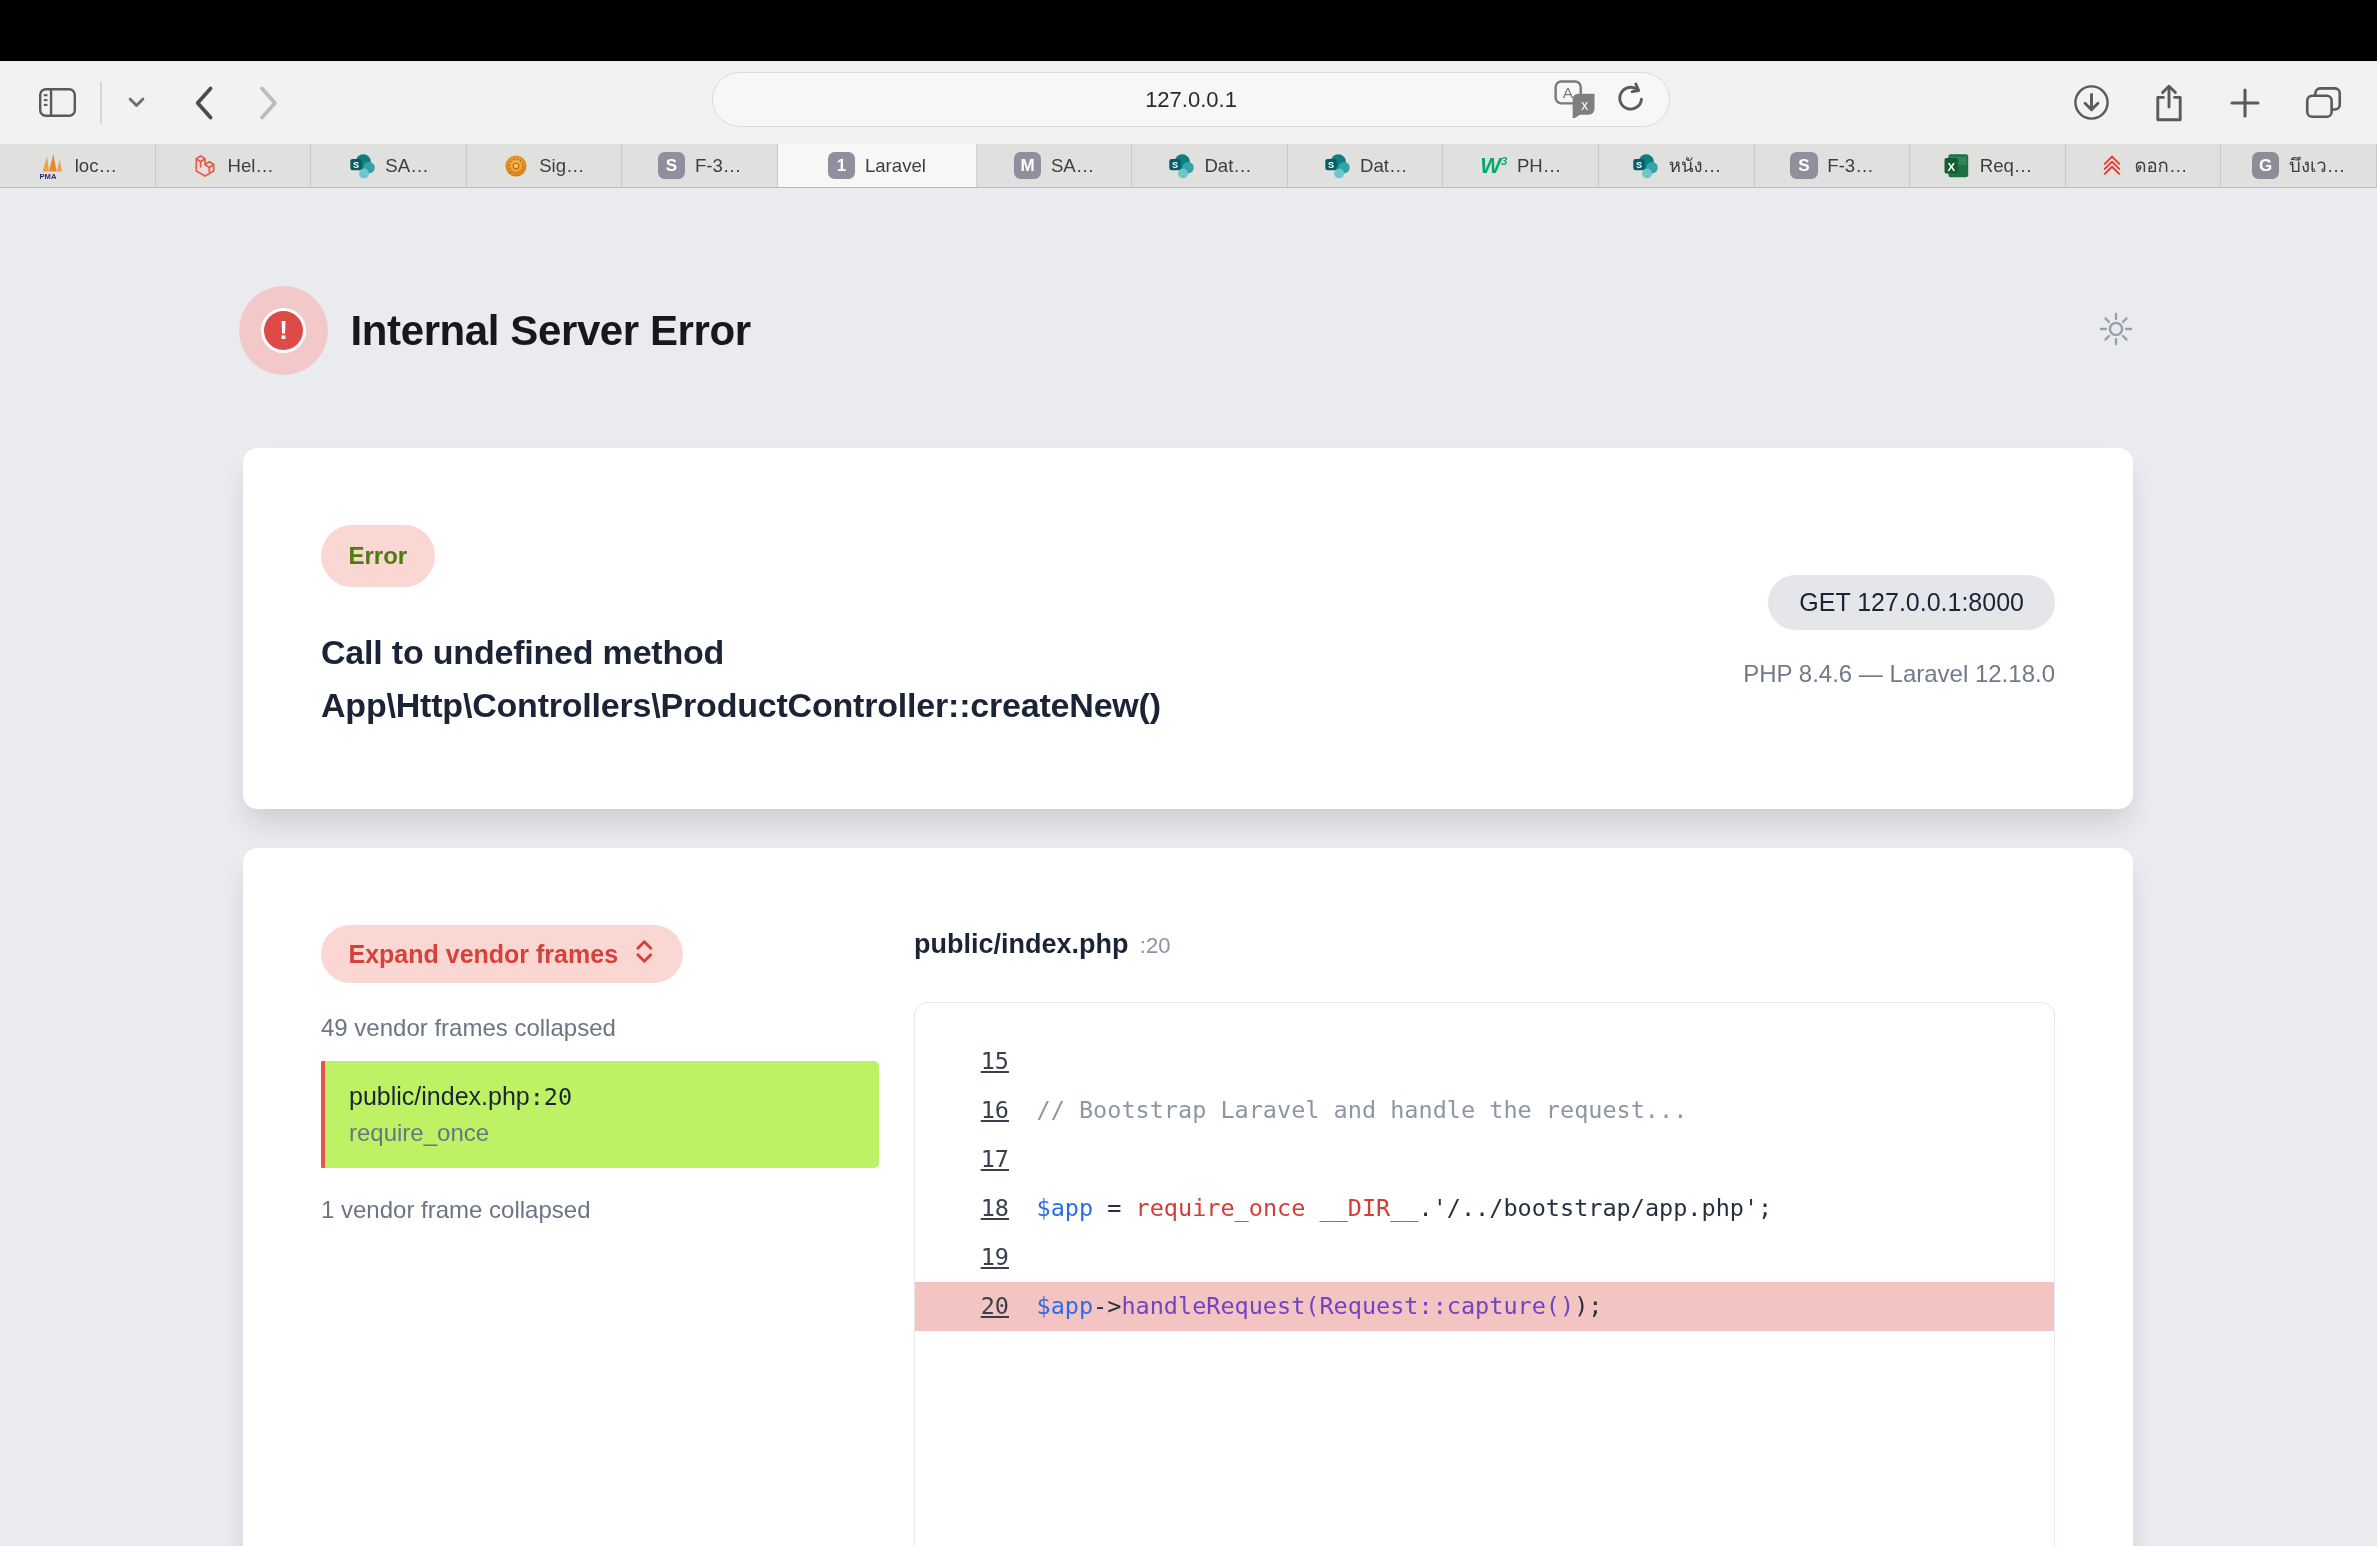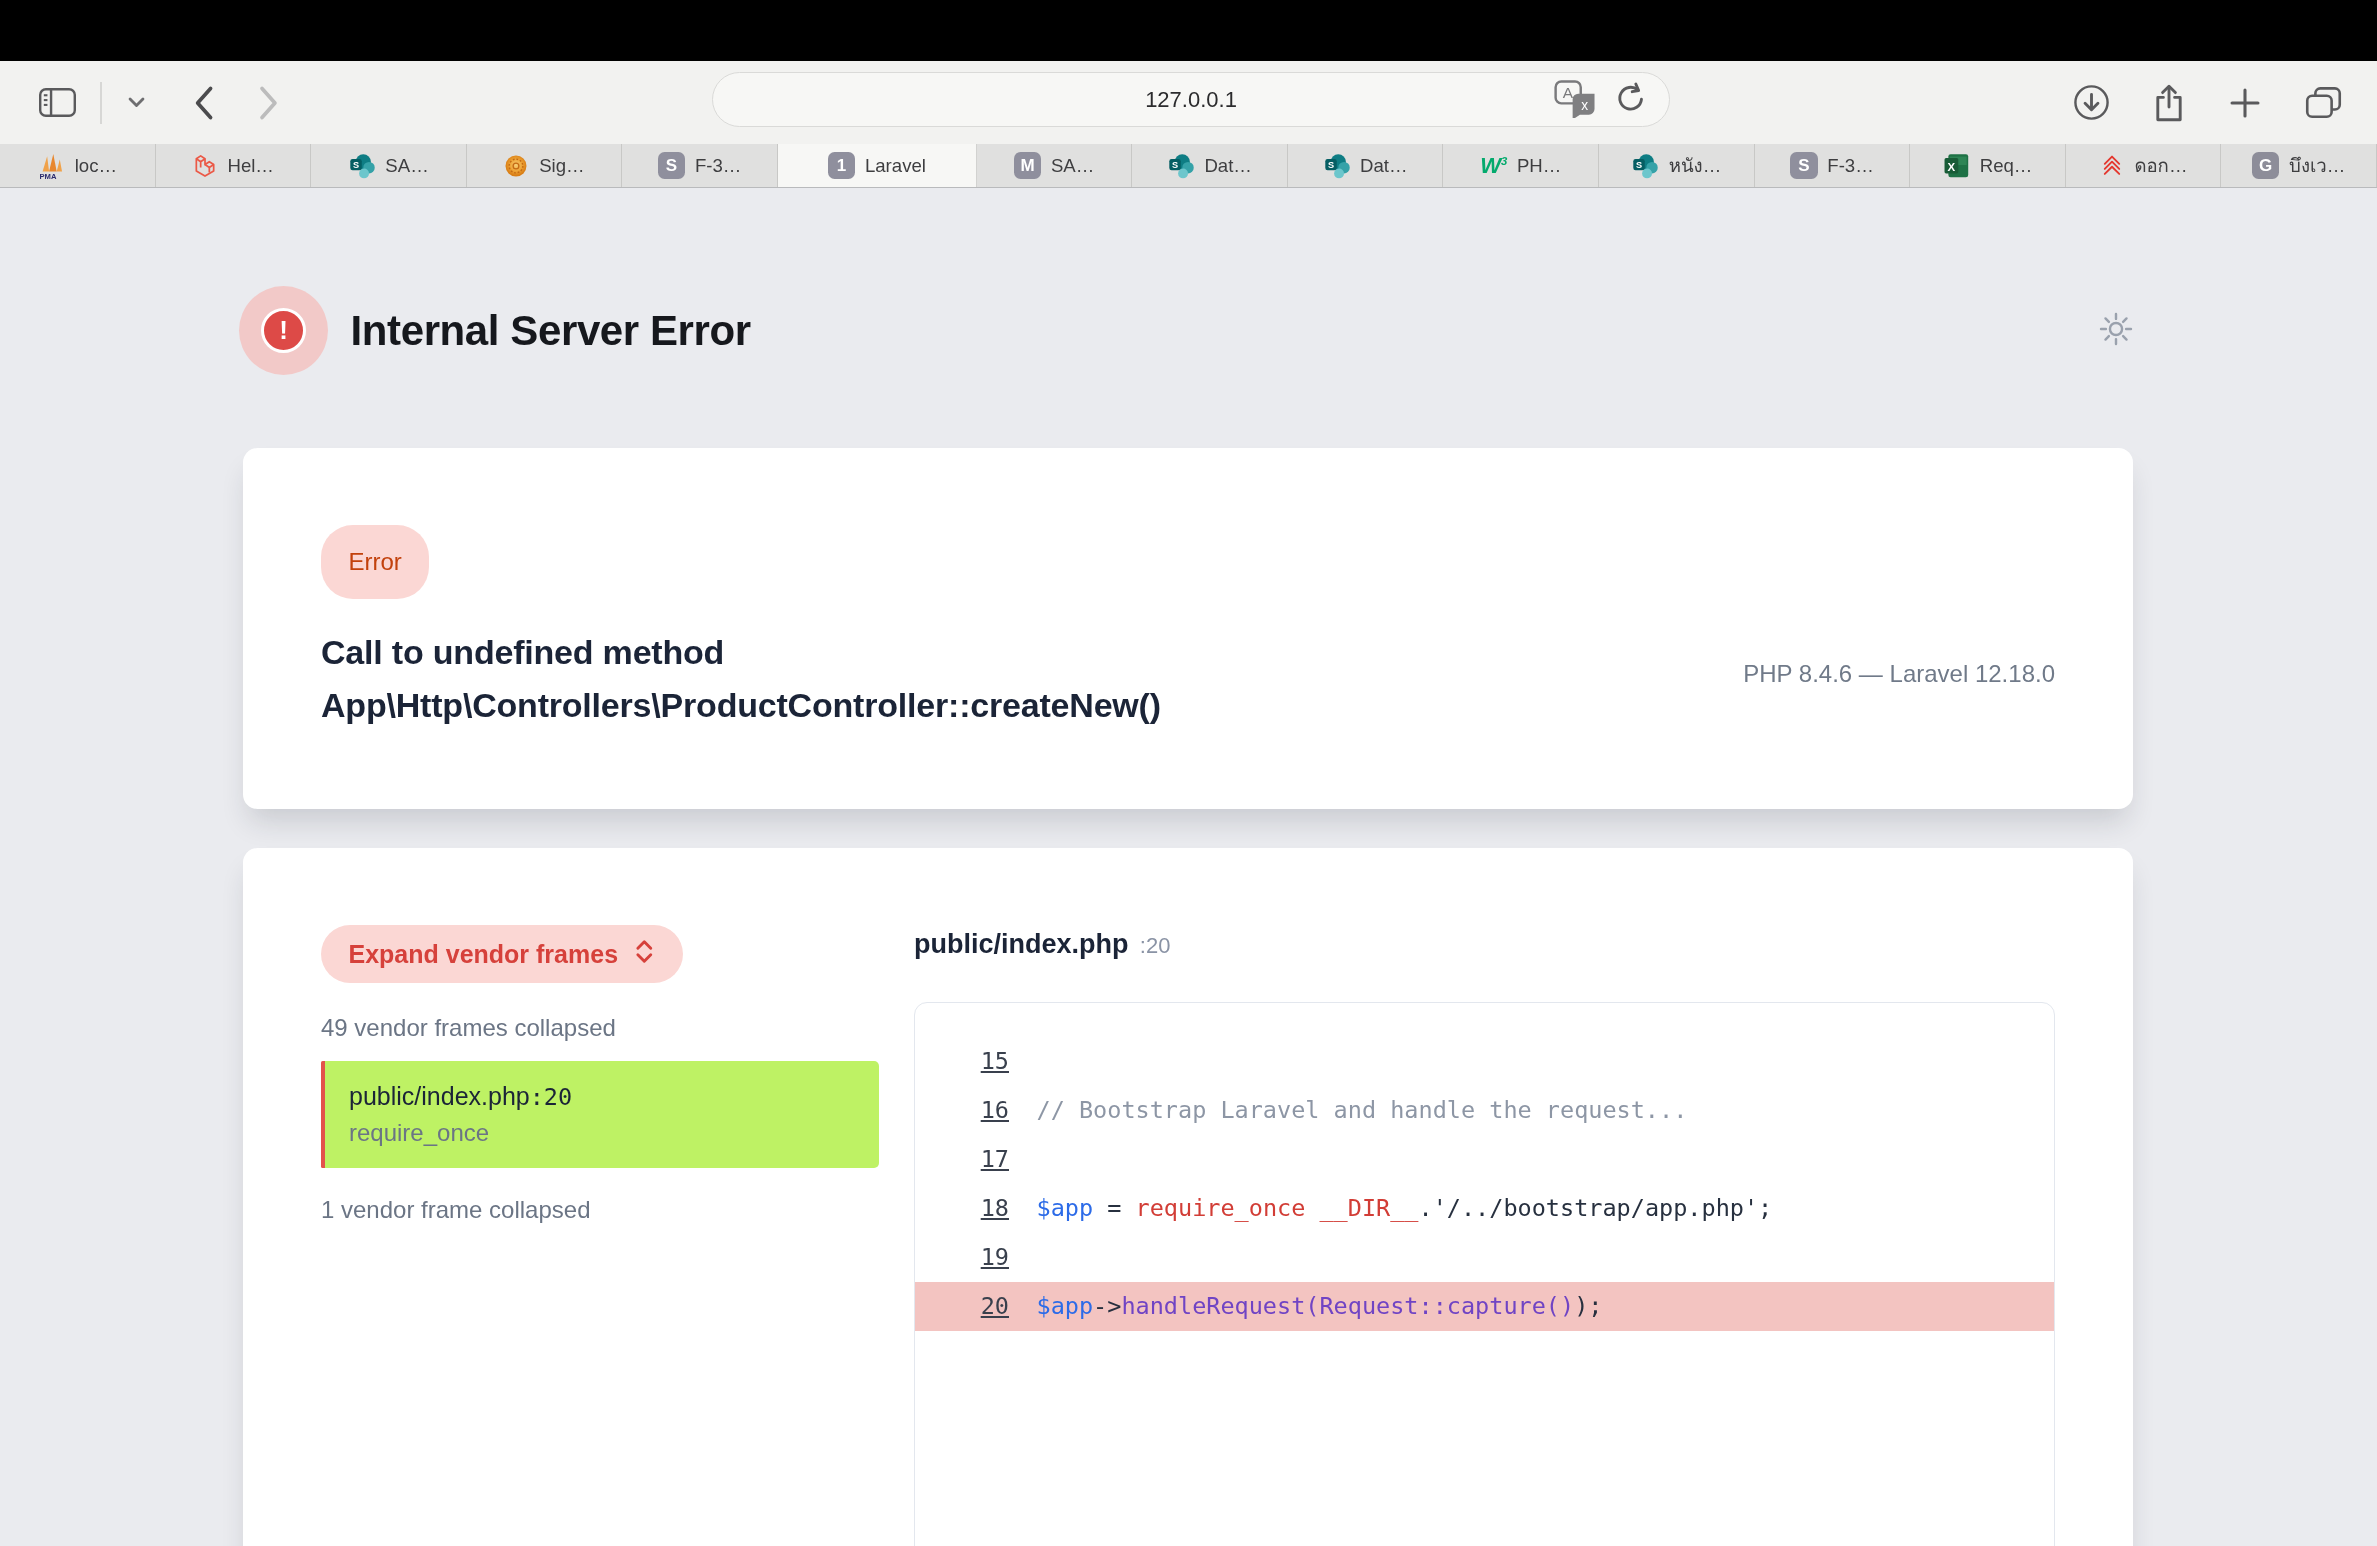--- a/index.html
+++ b/index.html
@@ -45,22 +45,22 @@
   .err-inner { width:45px; height:45px; border-radius:50%; background:#dd4a47; border:3.2px solid #fff; color:#fff;
                font-weight:bold; font-size:26px; display:flex; align-items:center; justify-content:center; }
   .page-title { margin-left:22.6px; font-size:42px; font-weight:bold; color:#16181d; letter-spacing:-0.4px; }
   .theme-toggle { margin-left:auto; margin-right:4.9px; }
 
   .card { position:absolute; left:243px; width:1890px; background:#fff; border-radius:14.6px;
           box-shadow:0 18px 27.5px -6.5px rgba(30,35,50,0.16); }
   .card-1 { top:260px; height:361px; }
   .card-2 { top:660px; height:1035px; }
 
-  .error-badge { position:absolute; left:78px; top:77px; height:74px; padding:0 27.5px; background:#fbd7d4;
-                 color:#c2410c; font-weight:normal; font-size:24px; border-radius:32px;
+  .error-badge { position:absolute; left:78px; top:77px; height:62px; padding:0 27.5px; background:#fbd7d4;
+                 color:#4d7c0f; font-weight:bold; font-size:24px; border-radius:32px;
                  display:inline-flex; align-items:center; }
   .err-msg { position:absolute; left:78px; top:178px; font-size:34px; font-weight:bold; color:#1b2437;
              line-height:53px; letter-spacing:-0.2px; }
   .get-badge { position:absolute; right:78px; top:127px; height:55px; padding:0 31px; background:#e4e6ea;
                color:#1b2437; font-size:25px; border-radius:27.5px; display:inline-flex; align-items:center; }
   .versions { position:absolute; right:78px; top:212px; font-size:24px; color:#707a89; }
 
   .trace-col { position:absolute; left:78px; top:0; width:558px; }
   .expand-btn { margin-top:77px; height:58px; padding:0 27.5px; background:#fbd7d4; border-radius:29px;
                 display:inline-flex; align-items:center; gap:14.6px; color:#d6413b; font-weight:bold; font-size:25px; }
@@ -341,20 +341,21 @@
         </svg>
     </button>
   </div>
 
   <section class="card card-1">
     <span class="error-badge">Error</span>
     <h2 class="err-msg">
       <span>Call to undefined method</span><br>
       <span>App\Http\Controllers\ProductController::createNew()</span>
     </h2>
+    <span class="get-badge">GET 127.0.0.1:8000</span>
     <span class="versions">PHP 8.4.6 — Laravel 12.18.0</span>
   </section>
 
   <section class="card card-2">
     <div class="trace-col">
       <button class="expand-btn">
         <span>Expand vendor frames</span>
         <span>
           <svg width="22.6" height="29" viewBox="0 0 28 36">
               <polyline points="6,14 14,6 22,14" fill="none" stroke="#d6413b" stroke-width="3.6" stroke-linecap="round" stroke-linejoin="round"></polyline>

